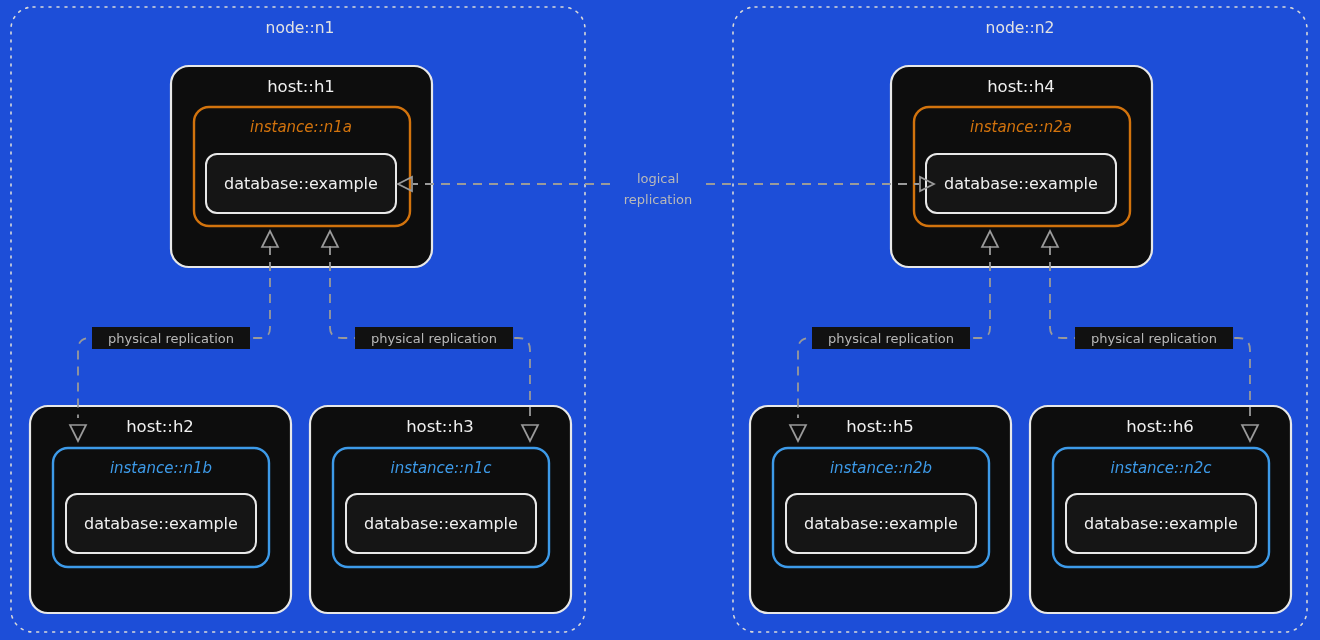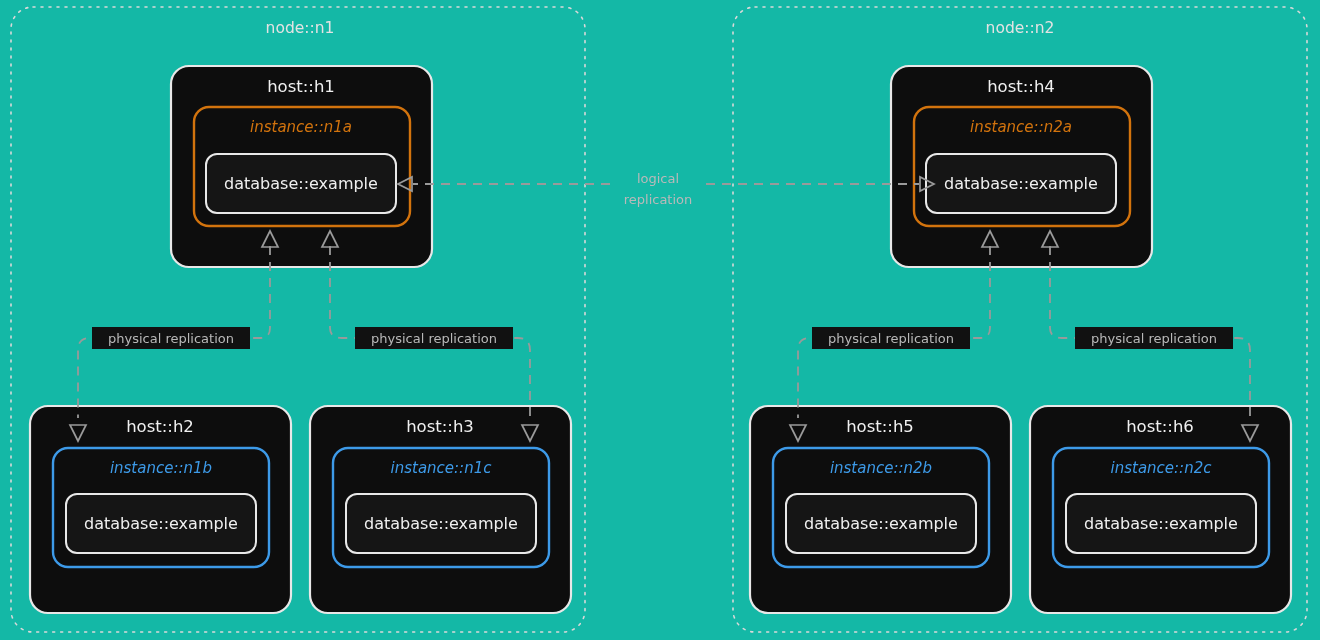--- a/index.html
+++ b/index.html
@@ -4,21 +4,21 @@
 <style>
   html, body {
     margin: 0;
     padding: 0;
     background: #111111;
   }
   #stage {
     position: relative;
     width: 1320px;
     height: 640px;
-    background: #14b8a6;
+    background: #1d4ed8;
     overflow: hidden;
     font-family: "DejaVu Sans", sans-serif;
   }
   svg#diagram {
     position: absolute;
     left: 0;
     top: 0;
     width: 1320px;
     height: 640px;
   }

